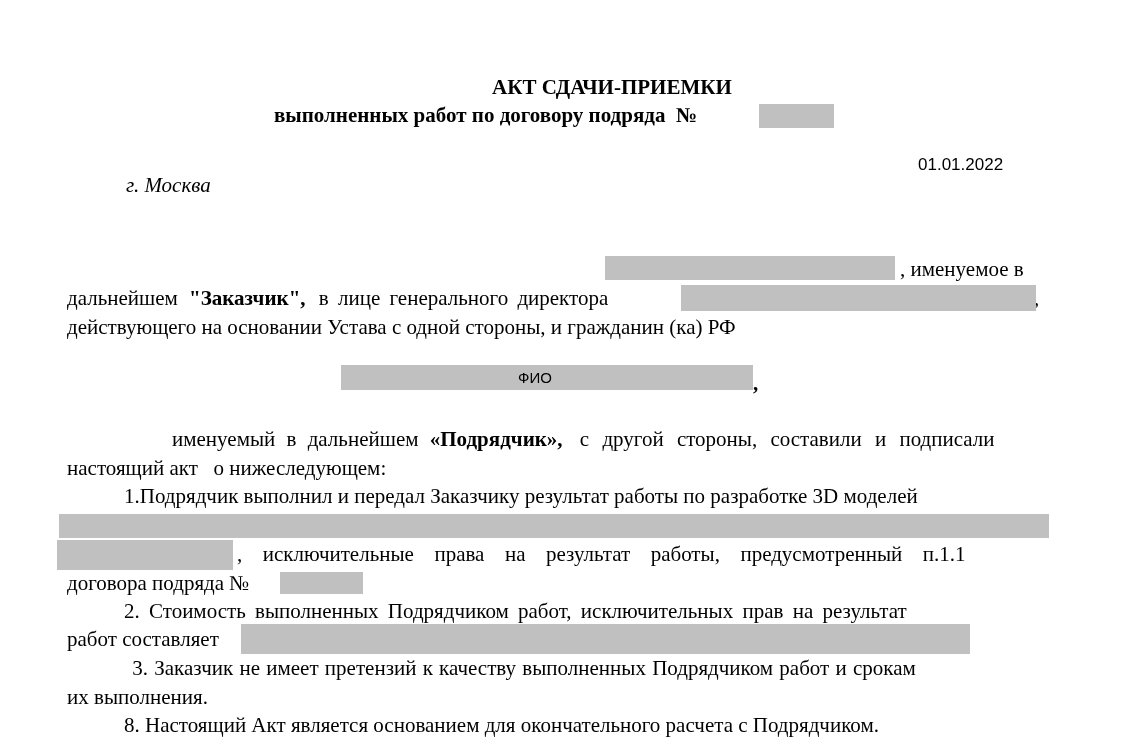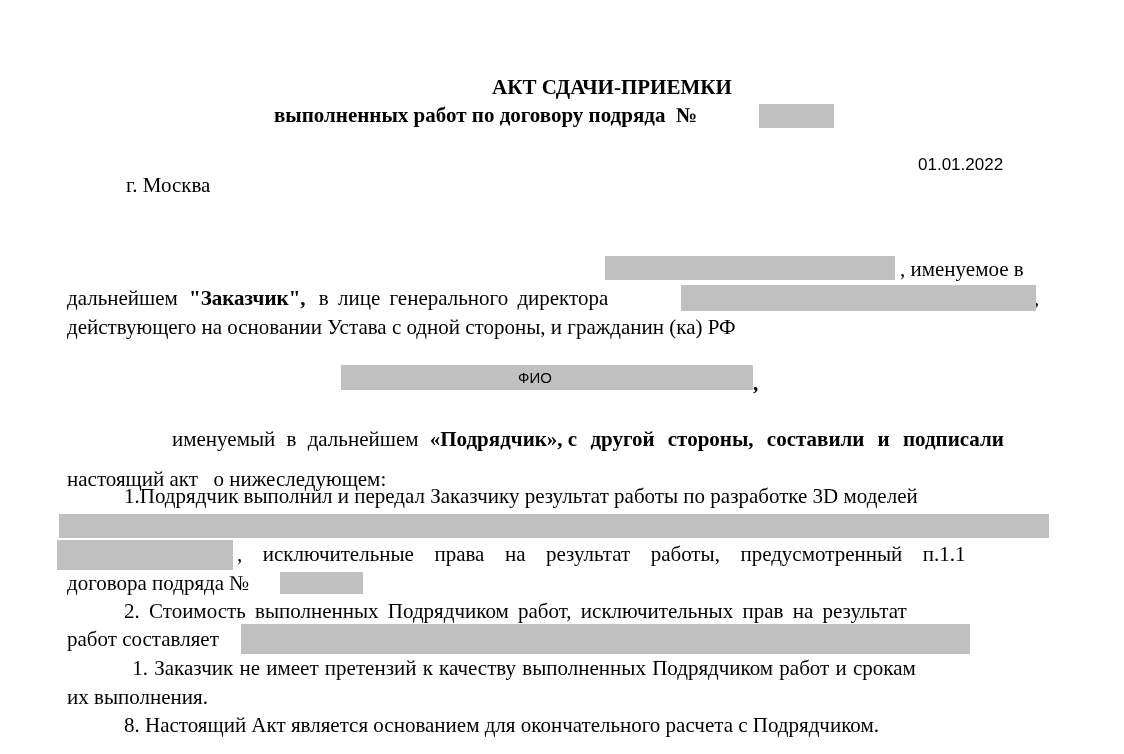--- a/index.html
+++ b/index.html
@@ -14,21 +14,21 @@
 </head>
 <body>
 
 <div class="line title" style="left:444px; top:74px;margin-left:48px;">АКТ СДАЧИ-ПРИЕМКИ</div>
 <div class="line title" style="left:274px; top:102px;">
   <span>выполненных работ по договору подряда</span>&nbsp;&nbsp;<span>№</span>
 </div>
 <div class="redact" style="left:759px; top:104px; width:75px; height:24px;"></div>
 
 <div class="line sans" style="left:918px; top:152px; font-size:17px;">01.01.2022</div>
-<div class="line" style="left:126px; top:172px;">г. Москва</div>
+<div class="line" style="left:126px; top:172px;font-style:italic;">г. Москва</div>
 
 <div class="line" style="left:124px; top:256px; width:918px;">
   <span style="position:absolute; left:776px;text-align:center;">, именуемое в</span>
 </div>
 <div class="redact" style="left:605px; top:256px; width:290px; height:24px;"></div>
 
 <div class="line" style="left:67px; top:285px; width:975px;">
   <span>дальнейшем</span>
   <span class="bold" style="margin-left:6px;">"Заказчик",</span>
   <span style="margin-left:8px; word-spacing:4px;">в лице генерального директора</span>
@@ -38,31 +38,31 @@
 
 <div class="line" style="left:67px; top:314px;">действующего на основании Устава с одной стороны, и гражданин (ка) РФ</div>
 
 <div class="redact" style="left:341px; top:365px; width:412px; height:25px;"></div>
 <div class="line sans" style="left:518px; top:365px; font-size:15px; line-height:25px;">ФИО</div>
 <div class="line bold" style="left:753px; top:370px;">,</div>
 
 <div class="line" style="left:124px; top:426px; width:918px;">
   <span style="word-spacing:6px;margin-left:48px;">именуемый в дальнейшем</span>
   <span class="bold" style="margin-left:6px;text-align:center;">«Подрядчик»,</span>
-  <span style="margin-left:0; word-spacing:8px;font-weight:bold;">с другой стороны, составили и подписали</span>
+  <span style="margin-left:12px; word-spacing:8px;">с другой стороны, составили и подписали</span>
 </div>
-<div class="line" style="left:67px; top:466px; white-space:pre;">настоящий акт   о нижеследующем:</div>
+<div class="line" style="left:67px; top:455px; white-space:pre;">настоящий акт   о нижеследующем:</div>
 
 <div class="line" style="left:124px; top:483px;">1.Подрядчик выполнил и передал Заказчику результат работы по разработке 3D моделей</div>
 <div class="redact" style="left:59px; top:514px; width:990px; height:24px;"></div>
 <div class="redact" style="left:57px; top:540px; width:176px; height:30px;"></div>
 <div class="line" style="left:237px; top:541px; white-space:pre; word-spacing:5px;">,  исключительные  права  на  результат  работы,  предусмотренный  п.1.1</div>
 <div class="line" style="left:67px; top:570px;">договора подряда №</div>
 <div class="redact" style="left:280px; top:572px; width:83px; height:22px;"></div>
 
 <div class="line" style="left:124px; top:598px; word-spacing:4px;">2. Стоимость выполненных Подрядчиком работ, исключительных прав на результат</div>
 <div class="line" style="left:67px; top:626px;">работ составляет</div>
 <div class="redact" style="left:241px; top:624px; width:729px; height:30px;"></div>
 
-<div class="line" style="left:126px; top:655px; white-space:pre; word-spacing:1px;"> 1. Заказчик не имеет претензий к качеству выполненных Подрядчиком работ и срокам</div>
+<div class="line" style="left:126px; top:655px; white-space:pre; word-spacing:1px;"> 3. Заказчик не имеет претензий к качеству выполненных Подрядчиком работ и срокам</div>
 <div class="line" style="left:67px; top:684px;">их выполнения.</div>
 
 <div class="line" style="left:124px; top:712px;">8. Настоящий Акт является основанием для окончательного расчета с Подрядчиком.</div>
 
 </body></html>

